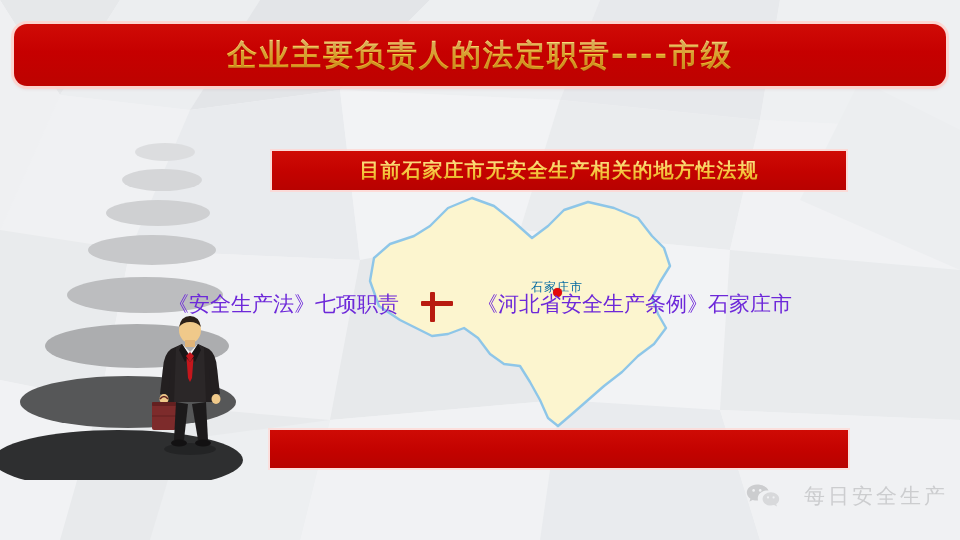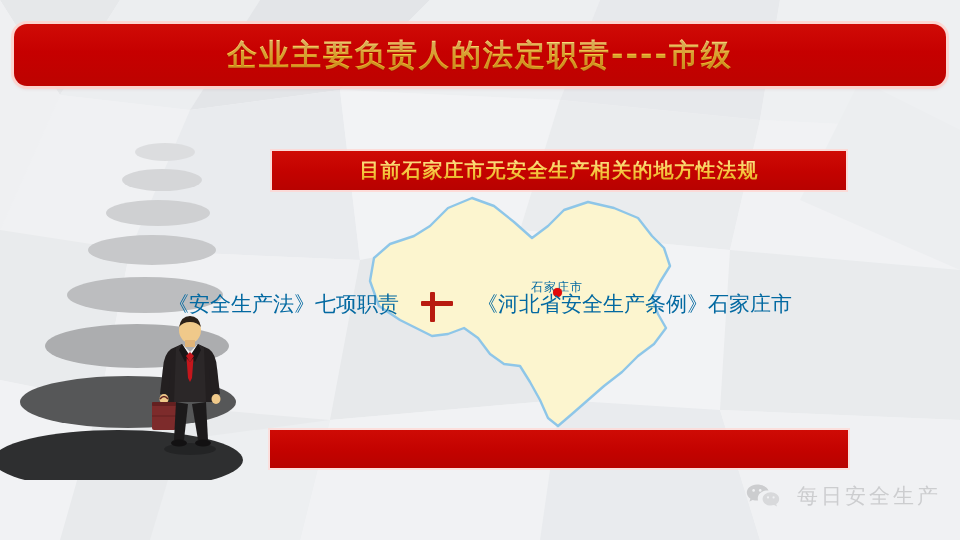--- a/index.html
+++ b/index.html
@@ -107,21 +107,21 @@
     position: absolute;
     left: 0; top: 287px;
     width: 960px; height: 34px;
     display: flex;
     align-items: center;
     justify-content: center;
     pointer-events: none;
   }
   .eq-left, .eq-right {
     font-size: 21px;
-    color: #0369a1;
+    color: #6d28d9;
     white-space: nowrap;
     font-family: "DejaVu Serif", "Liberation Serif", serif;
   }
   .eq-left { margin-right: 14px; }
   .eq-right { margin-left: 2px; }
   .eq-plus {
     position: relative;
     width: 40px;
     height: 40px;
     flex: 0 0 40px;
@@ -160,21 +160,21 @@
     background: #e20a0a;
     box-shadow: 0 0 1px rgba(150,0,0,0.6);
   }
 
   
   .watermark {
     position: absolute;
     left: 746px; top: 482px;
     display: flex;
     align-items: center;
-    gap: 17px;
+    gap: 24px;
     opacity: 0.9;
   }
   .wechat-icon { width: 34px; height: 26px; }
   .wm-text {
     font-size: 21px;
     color: #c9cacc;
     letter-spacing: 3px;
     white-space: nowrap;
     font-family: "DejaVu Sans", "Liberation Sans", sans-serif;
   }

